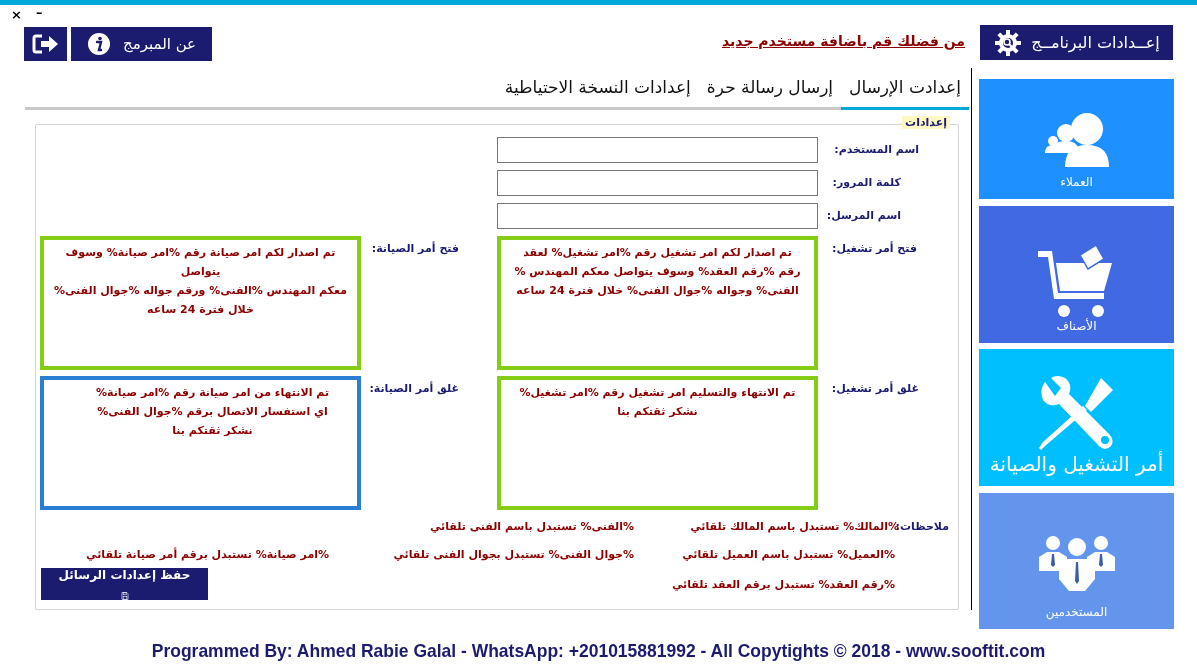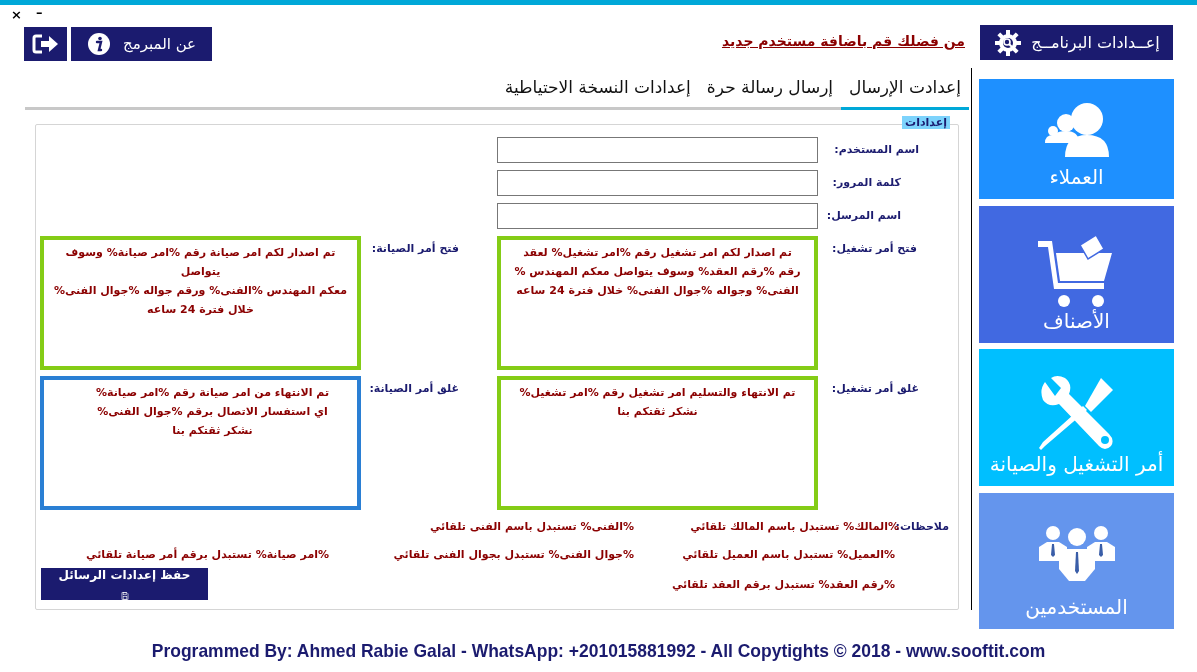--- a/index.html
+++ b/index.html
@@ -7,28 +7,28 @@
   #root { position: relative; width: 1197px; height: 672px; background: #fff; }
   .topbar { position: absolute; left: 0; top: 0; width: 1197px; height: 5px; background: #00a8d8; }
   .winctl { position: absolute; top: 8px; font-size: 13px; color: #000; cursor: pointer; font-weight: bold; line-height: 14px; }
   .btn-navy { position: absolute; background: #1b1b6f; color: #fff; display: flex; align-items: center; justify-content: center; cursor: pointer; }
   .notice { position: absolute; top: 33px; right: 232px; font-size: 14px; color: #8b0000; font-weight: bold; direction: rtl; text-decoration: underline; }
   .tabs { position: absolute; left: 25px; top: 72px; width: 944px; height: 38px; direction: rtl; display: flex; border-bottom: 3px solid #c8c8c8; }
   .tab { font-size: 17px; color: #111; padding: 5px 8px 0 8px; cursor: pointer; height: 35px; position: relative; white-space: nowrap; }
   .tab.active::after { content: ""; position: absolute; left: 0; right: 0; bottom: -3px; height: 3px; background: #00a8d8; }
   .vline { position: absolute; left: 971px; top: 68px; width: 1px; height: 542px; background: #000; }
   .group { position: absolute; left: 35px; top: 124px; width: 924px; height: 486px; border: 1px solid #d5d5d5; border-radius: 2px; }
-  .group-legend { position: absolute; top: -9px; right: 8px; background: #7dd3fc; padding: 0 3px; font-size: 11px; color: #1b1b6f; font-weight: bold; direction: rtl; }
+  .group-legend { position: absolute; top: -9px; right: 8px; background: #fef9c3; padding: 0 3px; font-size: 11px; color: #1b1b6f; font-weight: bold; direction: rtl; }
   .lbl { position: absolute; font-size: 11px; color: #1b1b6f; font-weight: bold; direction: rtl; white-space: nowrap; }
   .inp { position: absolute; height: 26px; border: 1px solid #777; background: #fff; cursor: text; }
   .ta { position: absolute; border: 4px solid #84cc16; background: #fff; font-size: 11px; color: #8b0000; font-weight: bold; direction: rtl; text-align: center; line-height: 19px; padding: 3px 5px; white-space: pre-line; cursor: text; }
   .ta.focus { border-color: #2a7fd4; }
   .note { position: absolute; font-size: 11px; color: #8b0000; font-weight: bold; direction: rtl; white-space: nowrap; }
   .tile { position: absolute; left: 979px; width: 195px; color: #fff; cursor: pointer; display: flex; flex-direction: column; align-items: center; justify-content: flex-end; }
-  .tile-label { font-size: 20px; direction: rtl; margin-bottom: 10px; white-space: nowrap; }
+  .tile-label { font-size: 12px; direction: rtl; margin-bottom: 10px; white-space: nowrap; }
   .footer { position: absolute; left: 0; width: 1197px; top: 640px; text-align: center; font-family: "Liberation Sans", sans-serif; font-size: 19px; font-weight: bold; color: #1b1b6f; transform: scaleX(0.92); }
 </style>
 </head>
 <body>
 
 <div id="root">
   <div class="topbar"></div>
   <div class="winctl" style="left:11px;">×</div>
   <div class="winctl" style="left:36px; top:6px;">–</div>
 

